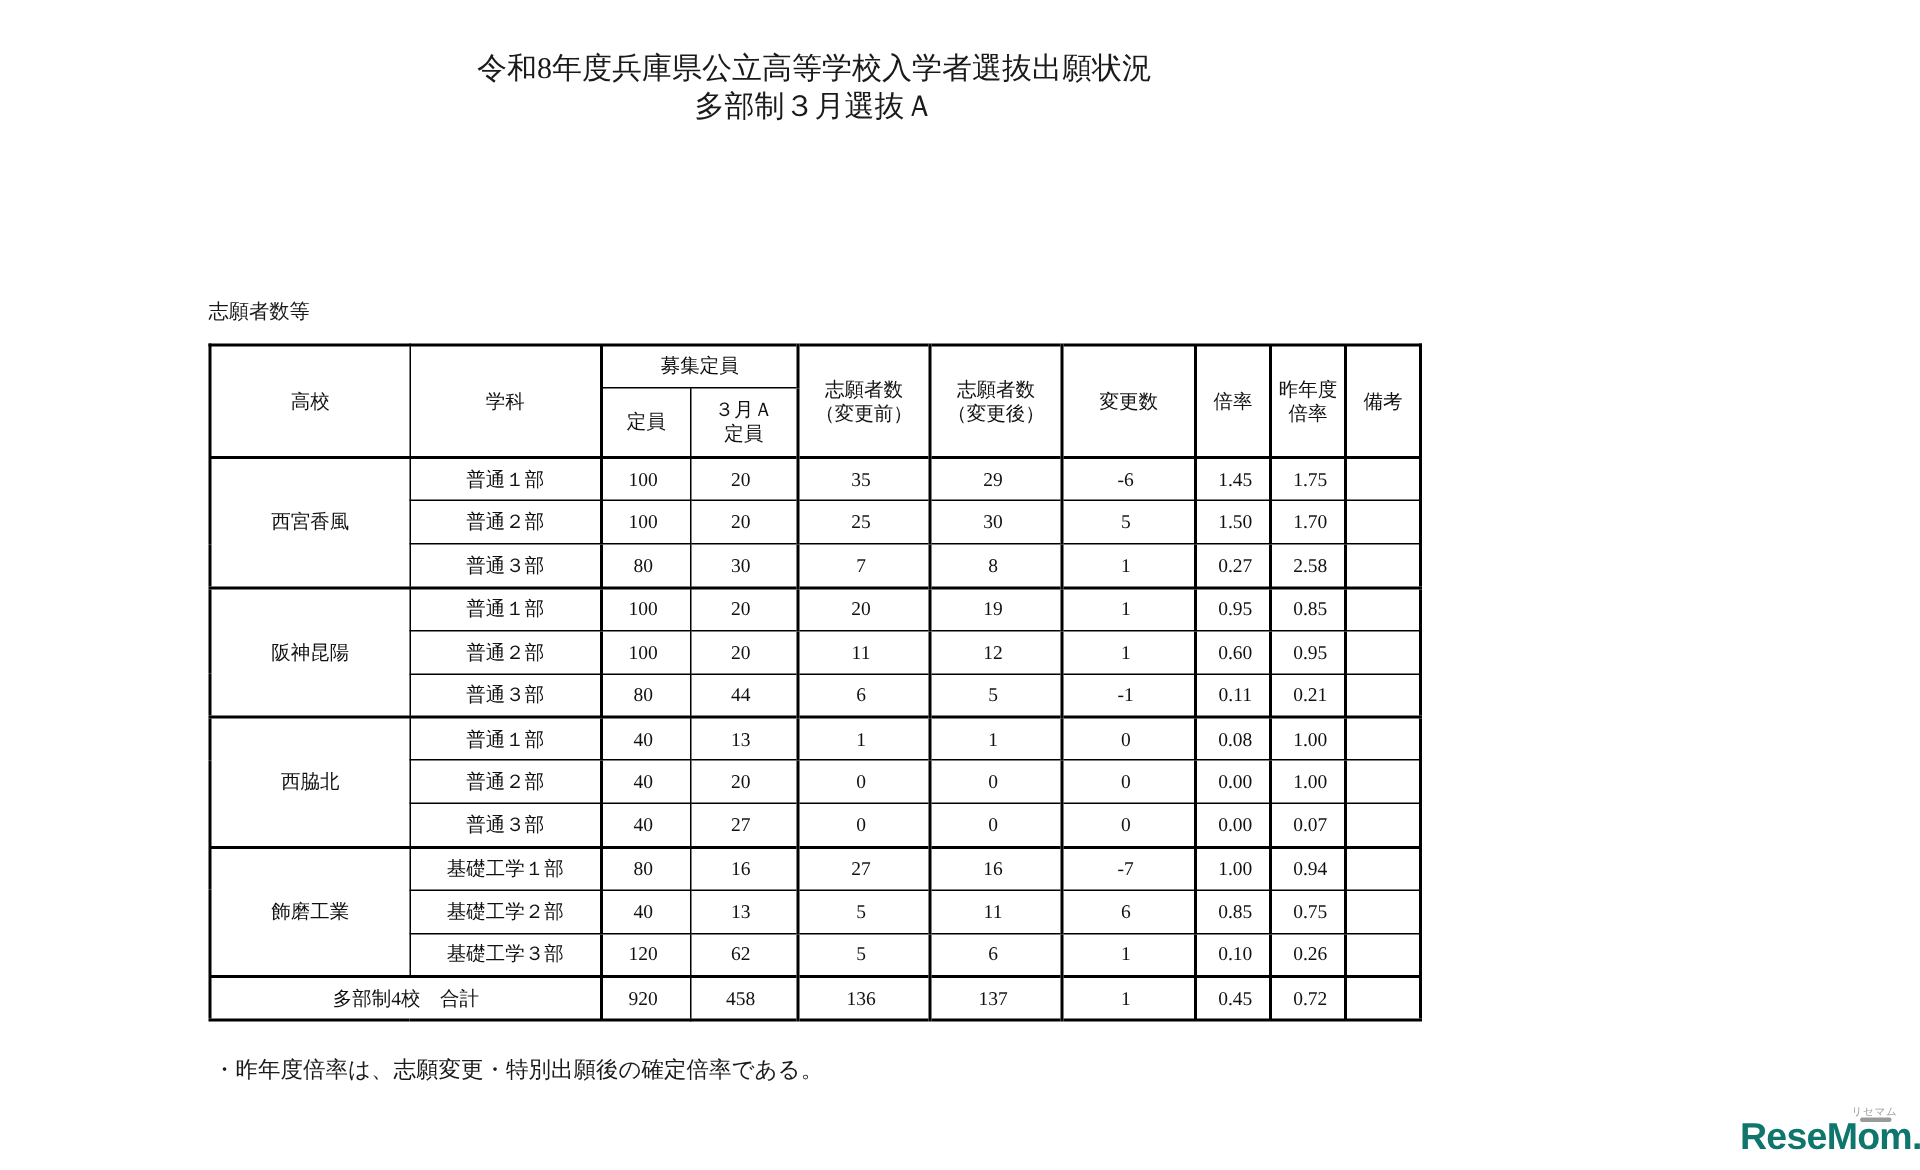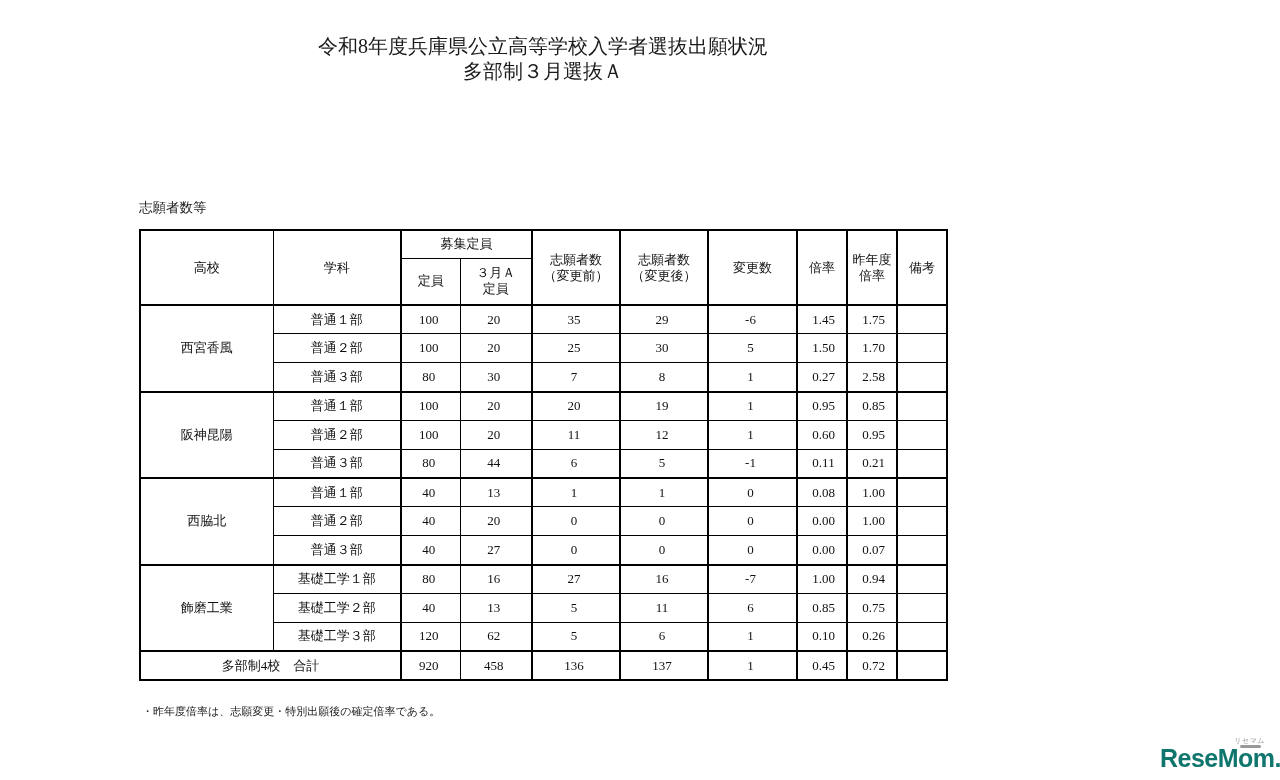--- a/index.html
+++ b/index.html
@@ -49,21 +49,21 @@
   thead { border-bottom: 2px solid #000; }
   tbody { border-bottom: 2px solid #000; }
   thead tr.h-row-a { height: 28px; }
   thead tr.h-row-b { height: 47px; }
   tbody tr { height: 28.85px; }
   td.num { text-align: right; padding-right: 4px; }
   td.ratio { text-align: left; padding-left: 3px; }
   .footnote {
     position: absolute;
     left: 142px; top: 704px;
-    font-size: 11px;
+    font-size: 15px;
     color: #1a1a1a;
   }
   .logo {
     position: absolute;
     left: 1160px; top: 736px;
     width: 114px; height: 38px;
     font-family: "Liberation Sans", "DejaVu Sans", sans-serif;
   }
   .logo .brand {
     position: absolute;

